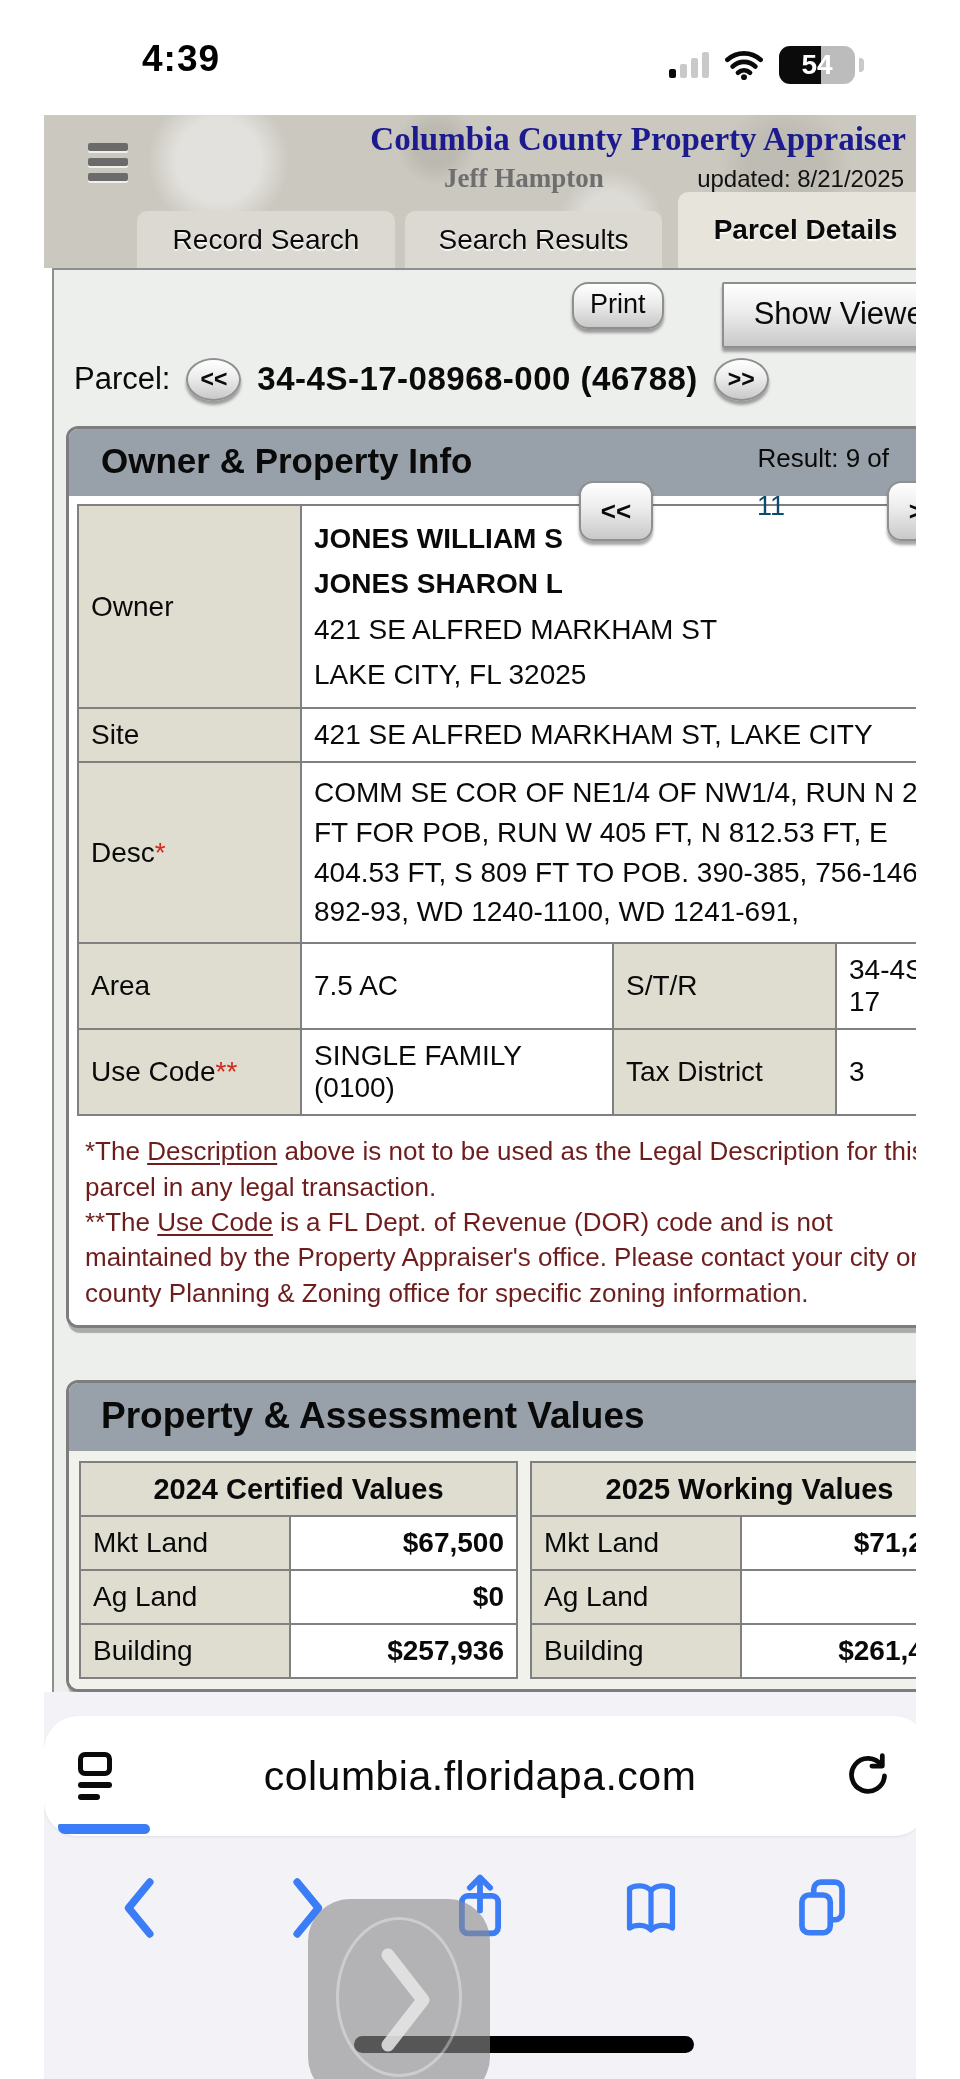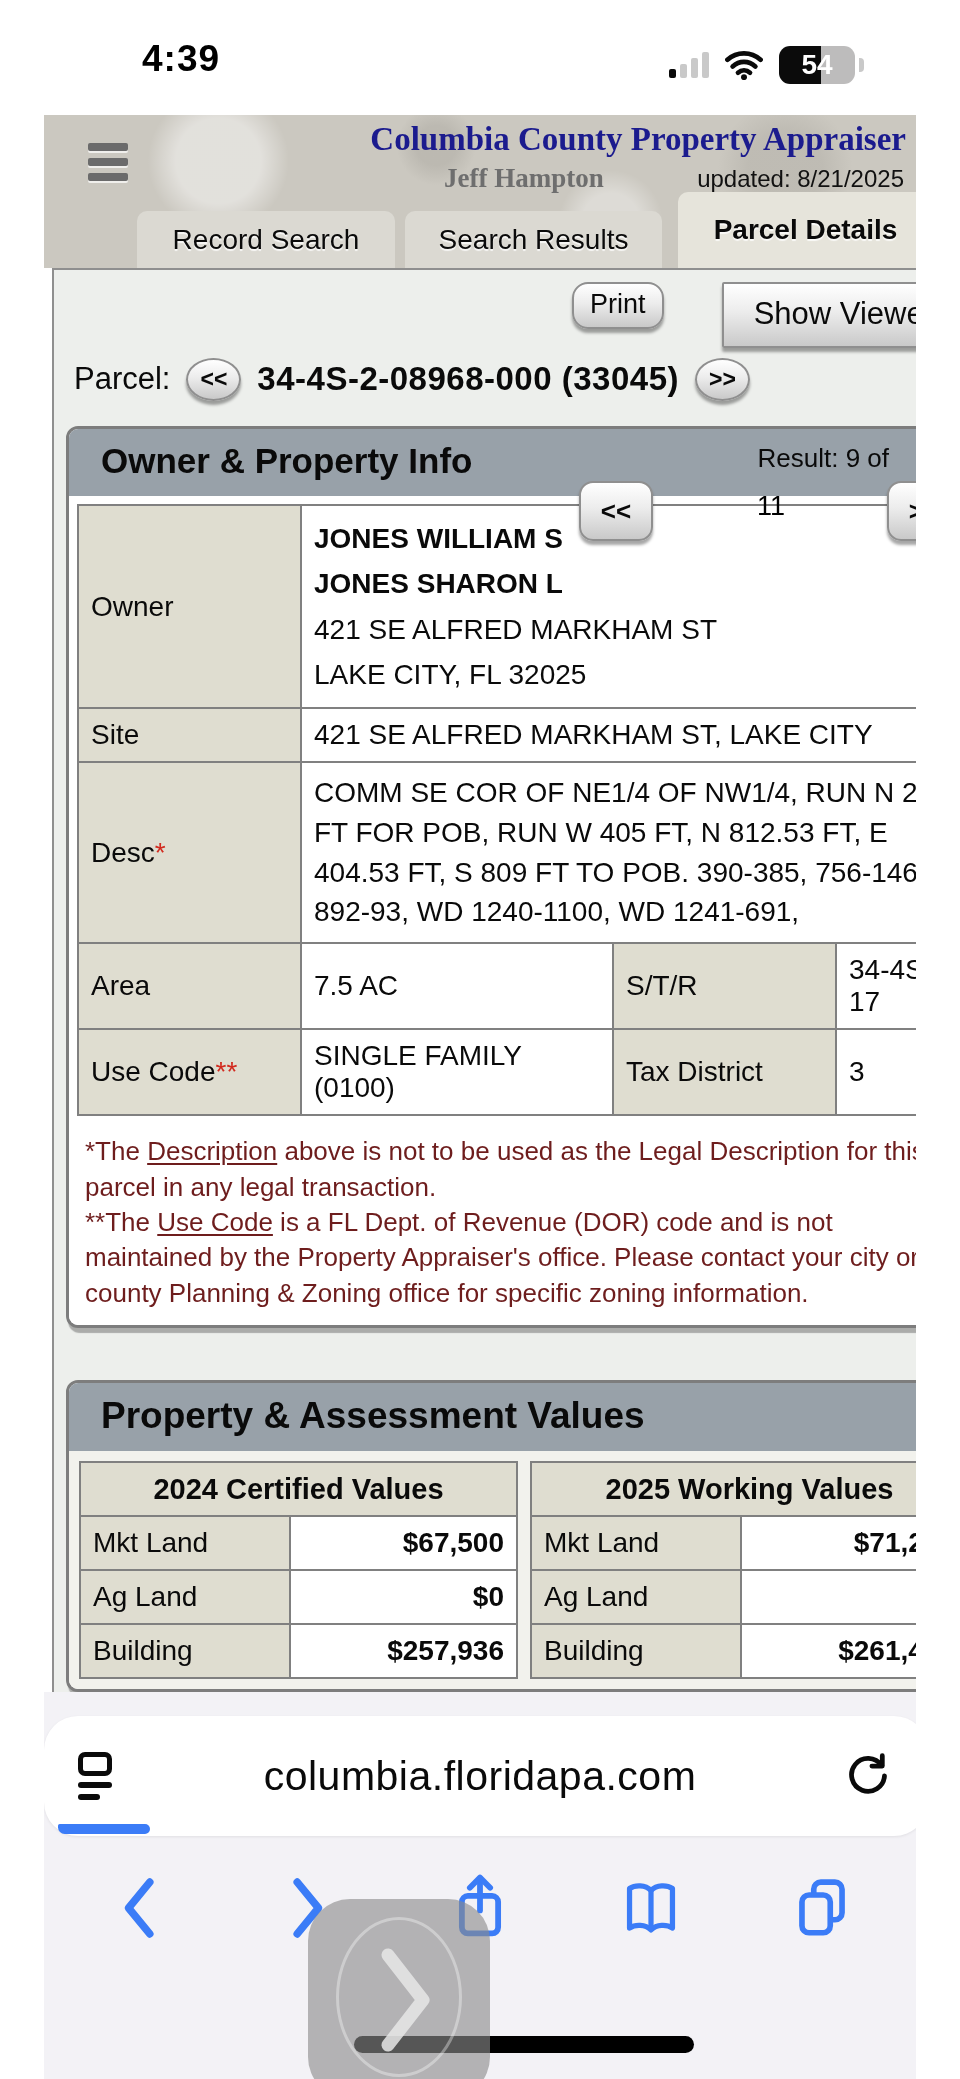--- a/index.html
+++ b/index.html
@@ -59,21 +59,21 @@
 
   .panel { margin:16px 12px 0 12px; border:3px solid #7d7d7d; border-radius:12px; background:#fff;
            box-shadow:2px 5px 1px rgba(90,90,90,.45); overflow:hidden; }
   .panel-header { background:#98a1a9; padding:10px 32px 12px; position:relative; }
   .panel-title { font-size:35px; font-weight:bold; color:#0a0a0a; line-height:1.28; width:440px; }
   .result-label { position:absolute; right:90px; top:14px; font-size:26px; color:#0a0a0a; }
   .nav-btn { position:absolute; width:74px; height:60px; border-radius:14px; font-size:26px; font-weight:bold;
              display:flex; align-items:center; justify-content:center; top:52px; }
   .nav-prev { left:510px; }
   .nav-next { right:18px; }
-  .result-count { position:absolute; left:688px; top:62px; font-size:27px; color:#000000; }
+  .result-count { position:absolute; left:688px; top:62px; font-size:27px; color:#0c4a6e; }
 
   table.info { border-collapse:collapse; margin:8px; width:calc(100% - 16px); }
   table.info td { border:2px solid #808080; font-size:28px; color:#0a0a0a; padding:10px 12px; vertical-align:middle; background:#fff; }
   table.info td.lbl { background:#dfddd0; width:223px; }
   td.c2 { width:312px; } td.lbl3 { width:206px; }
   .owner-lines div { line-height:1.62; }
   .b { font-weight:bold; }
   .desc-val { line-height:1.42; }
   .red { color:#d22a1e; }
   .footnote { padding:10px 16px 14px; font-size:26px; color:#6e1d1d; line-height:1.36; background:#fff; }
@@ -152,21 +152,21 @@
   <div class="content">
 
     <div class="toolbar-row">
       <button class="btn print-btn">Print</button>
       <button class="btn viewer-btn">Show Viewer</button>
     </div>
 
     <div class="parcel-row">
       <span>Parcel:</span>
       <button class="btn pill">&lt;&lt;</button>
-      <span class="parcel-num">34-4S-2-08968-000 (33045)</span>
+      <span class="parcel-num">34-4S-17-08968-000 (46788)</span>
       <button class="btn pill">&gt;&gt;</button>
     </div>
 
     <div class="panel">
       <div class="panel-header">
         <div class="panel-title">Owner &amp; Property Info</div>
         <div class="result-label">Result: 9 of</div>
         <button class="btn nav-btn nav-prev">&lt;&lt;</button>
         <div class="result-count">11</div>
         <button class="btn nav-btn nav-next">&gt;&gt;</button>

